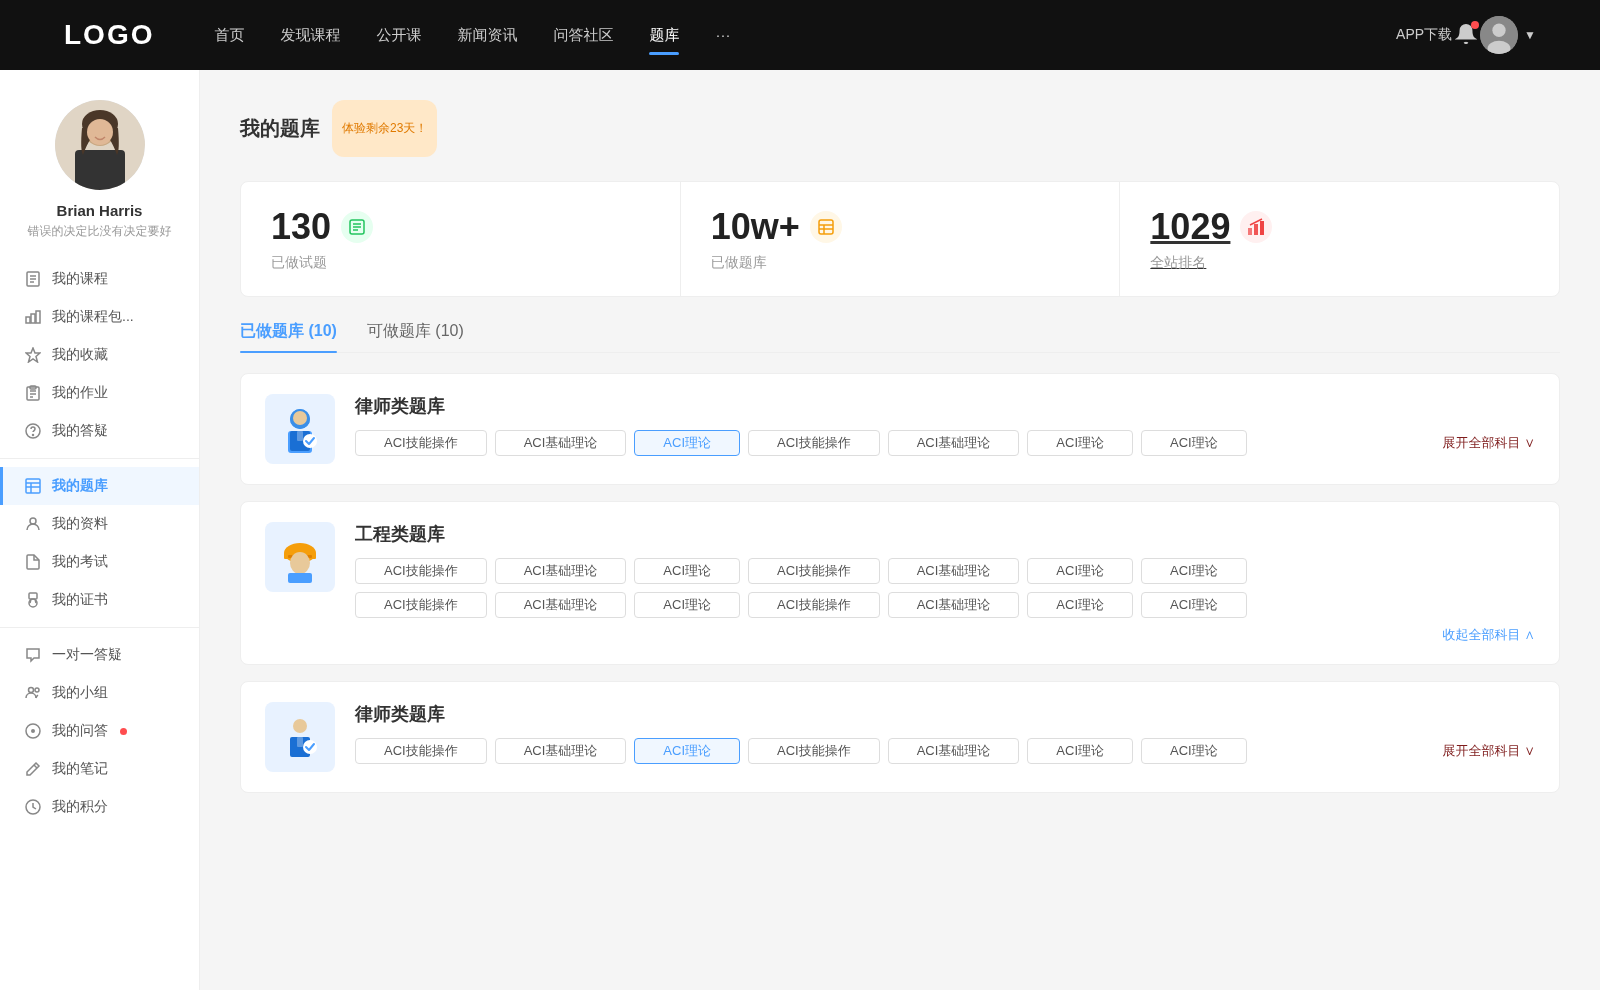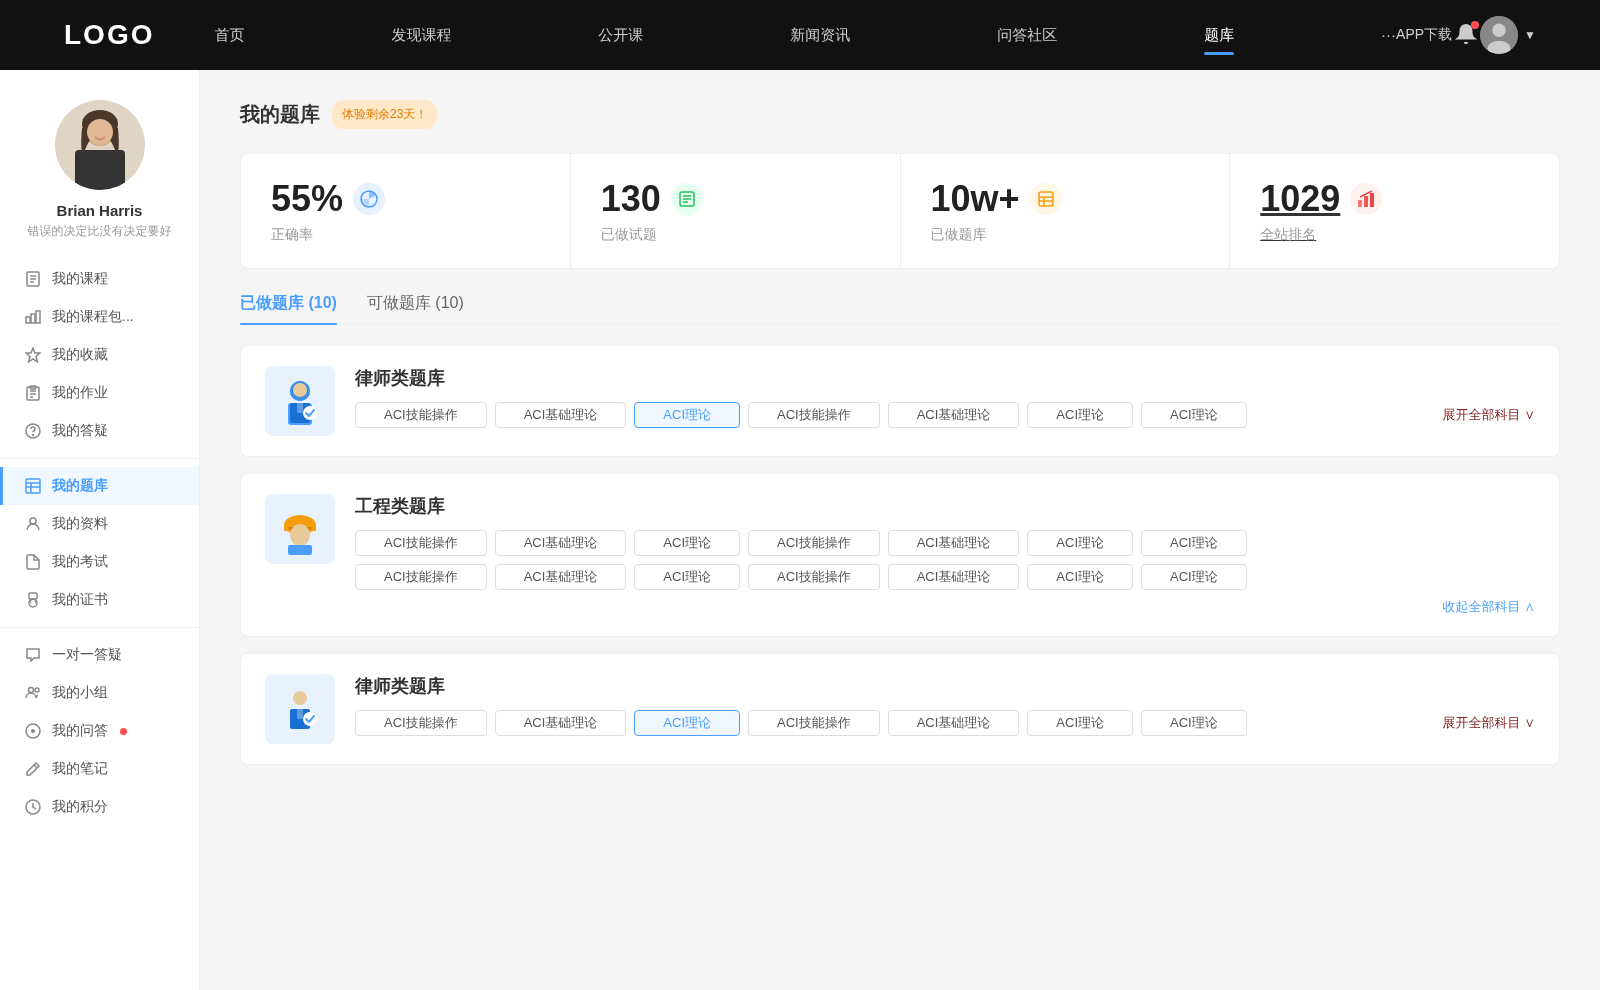--- a/index.html
+++ b/index.html
@@ -20,21 +20,20 @@
       color: #fff;
       font-size: 28px;
       font-weight: bold;
       margin-right: 60px;
       letter-spacing: 2px;
     }
     .header-nav {
       display: flex;
       gap: 36px;
       flex: 1;
-      justify-content: space-between;
     }
     .nav-item {
       color: #ccc;
       font-size: 15px;
       cursor: pointer;
       padding: 4px 0;
       position: relative;
     }
     .nav-item.active {
       color: #fff;
@@ -189,21 +188,21 @@
     }
     .page-title {
       font-size: 20px;
       font-weight: bold;
       color: #333;
     }
     .trial-badge {
       background: #ffe8c8;
       color: #e07a00;
       font-size: 12px;
-      padding: 6px 10px;
+      padding: 20px 10px;
       border-radius: 12px;
     }
 
     
     .stats-row {
       display: flex;
       gap: 0;
       background: #fff;
       border-radius: 8px;
       border: 1px solid #eee;
@@ -548,33 +547,20 @@
   <main class="content">
 
     <div class="page-header">
       <span class="page-title">我的题库</span>
       <span class="trial-badge">体验剩余23天！</span>
     </div>
 
     <div class="stats-row">
       <div class="stat-item">
         <div class="stat-value-row">
-          <span class="stat-value">55%</span>
-          <div class="stat-icon blue">
-            <svg width="18" height="18" viewBox="0 0 18 18">
-              <path d="M9 1a8 8 0 1 1 0 16A8 8 0 0 1 9 1z" fill="none" stroke="#4a9eff" stroke-width="1.5"></path>
-              <path d="M9 9 L9 1 A8 8 0 0 1 15.5 5z" fill="#4a9eff" opacity="0.6"></path>
-              <path d="M9 9 L1 9 A8 8 0 0 0 9 17z" fill="#4a9eff" opacity="0.3"></path>
-            </svg>
-          </div>
-        </div>
-        <span class="stat-label">正确率</span>
-      </div>
-      <div class="stat-item">
-        <div class="stat-value-row">
           <span class="stat-value">130</span>
           <div class="stat-icon green">
             <svg width="18" height="18" viewBox="0 0 18 18" fill="none">
               <rect x="2" y="2" width="14" height="14" rx="2" stroke="#22c55e" stroke-width="1.5"></rect>
               <line x1="5" y1="6" x2="13" y2="6" stroke="#22c55e" stroke-width="1.5"></line>
               <line x1="5" y1="9" x2="13" y2="9" stroke="#22c55e" stroke-width="1.5"></line>
               <line x1="5" y1="12" x2="10" y2="12" stroke="#22c55e" stroke-width="1.5"></line>
             </svg>
           </div>
         </div>

